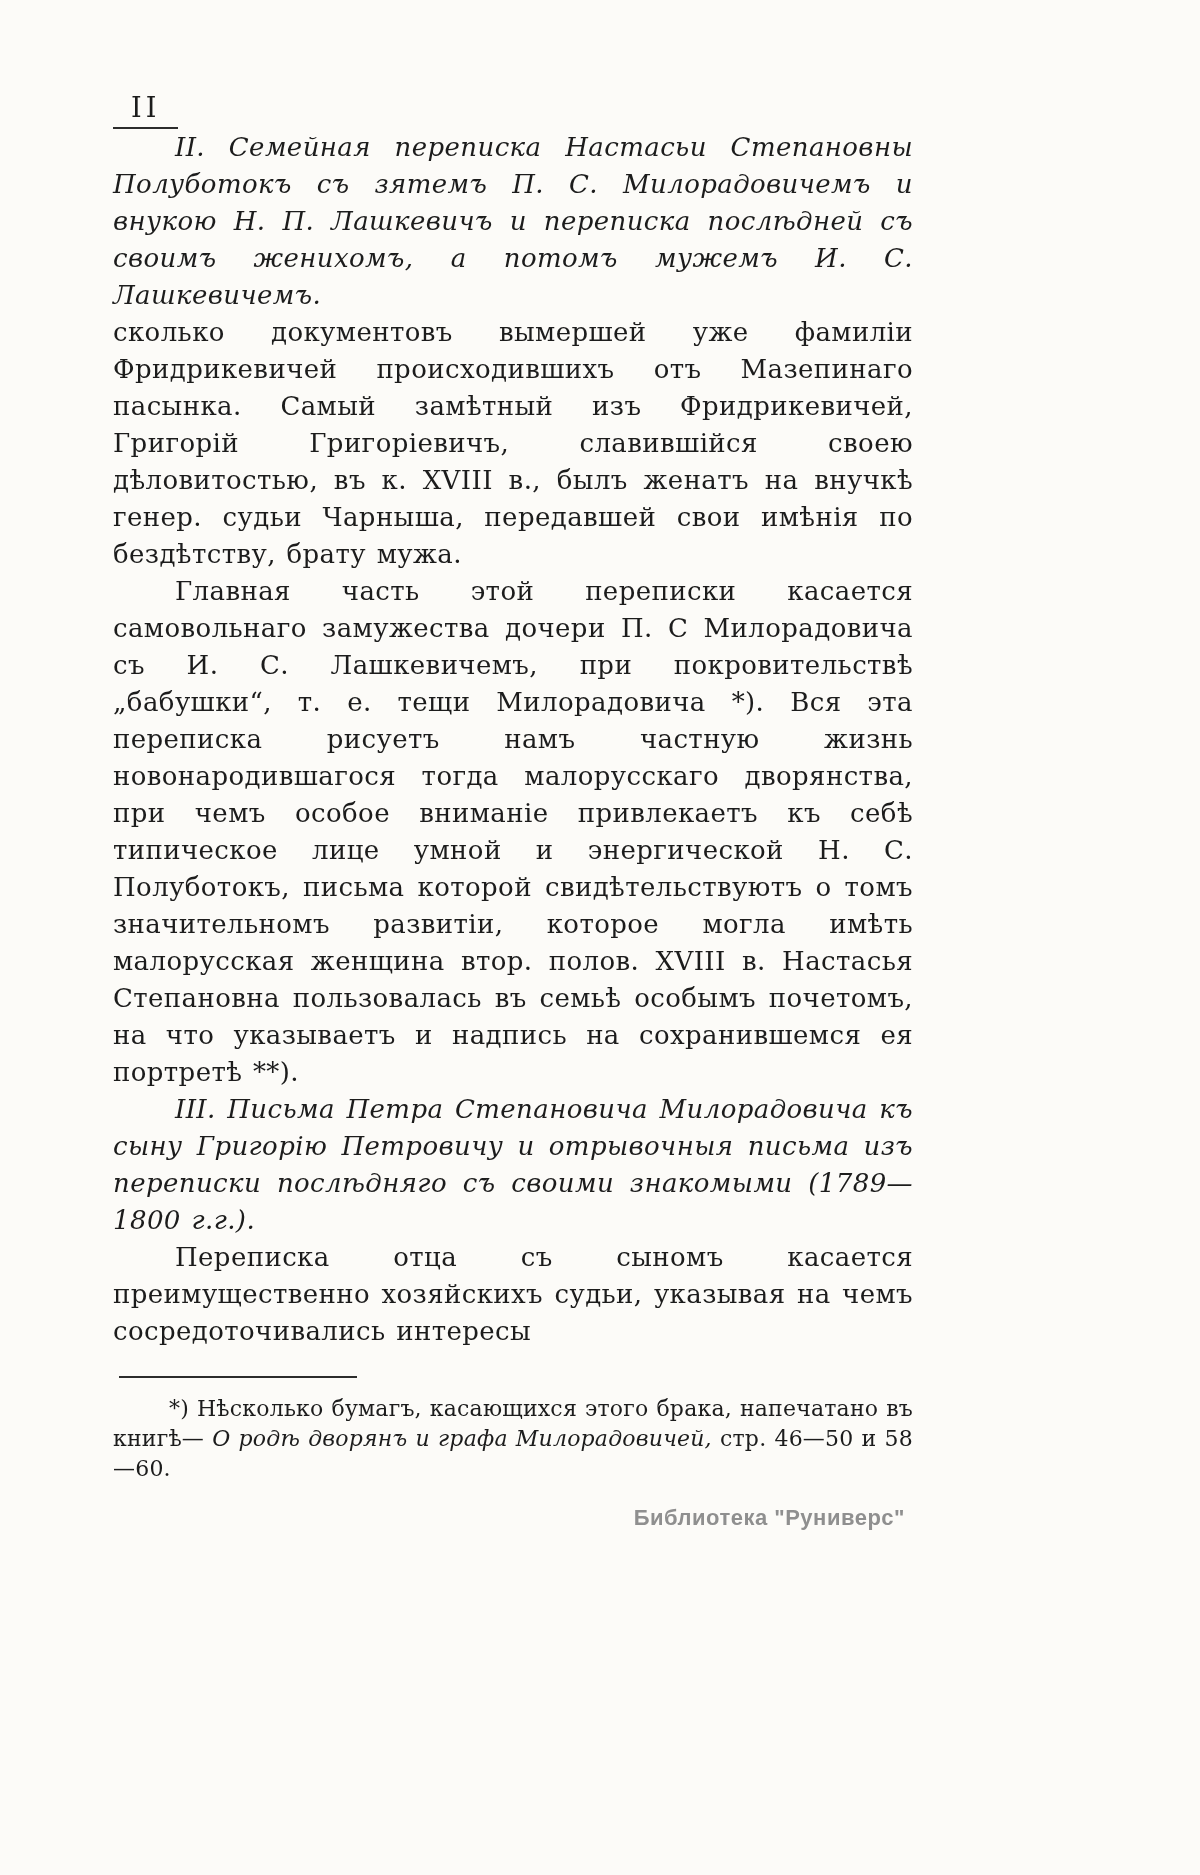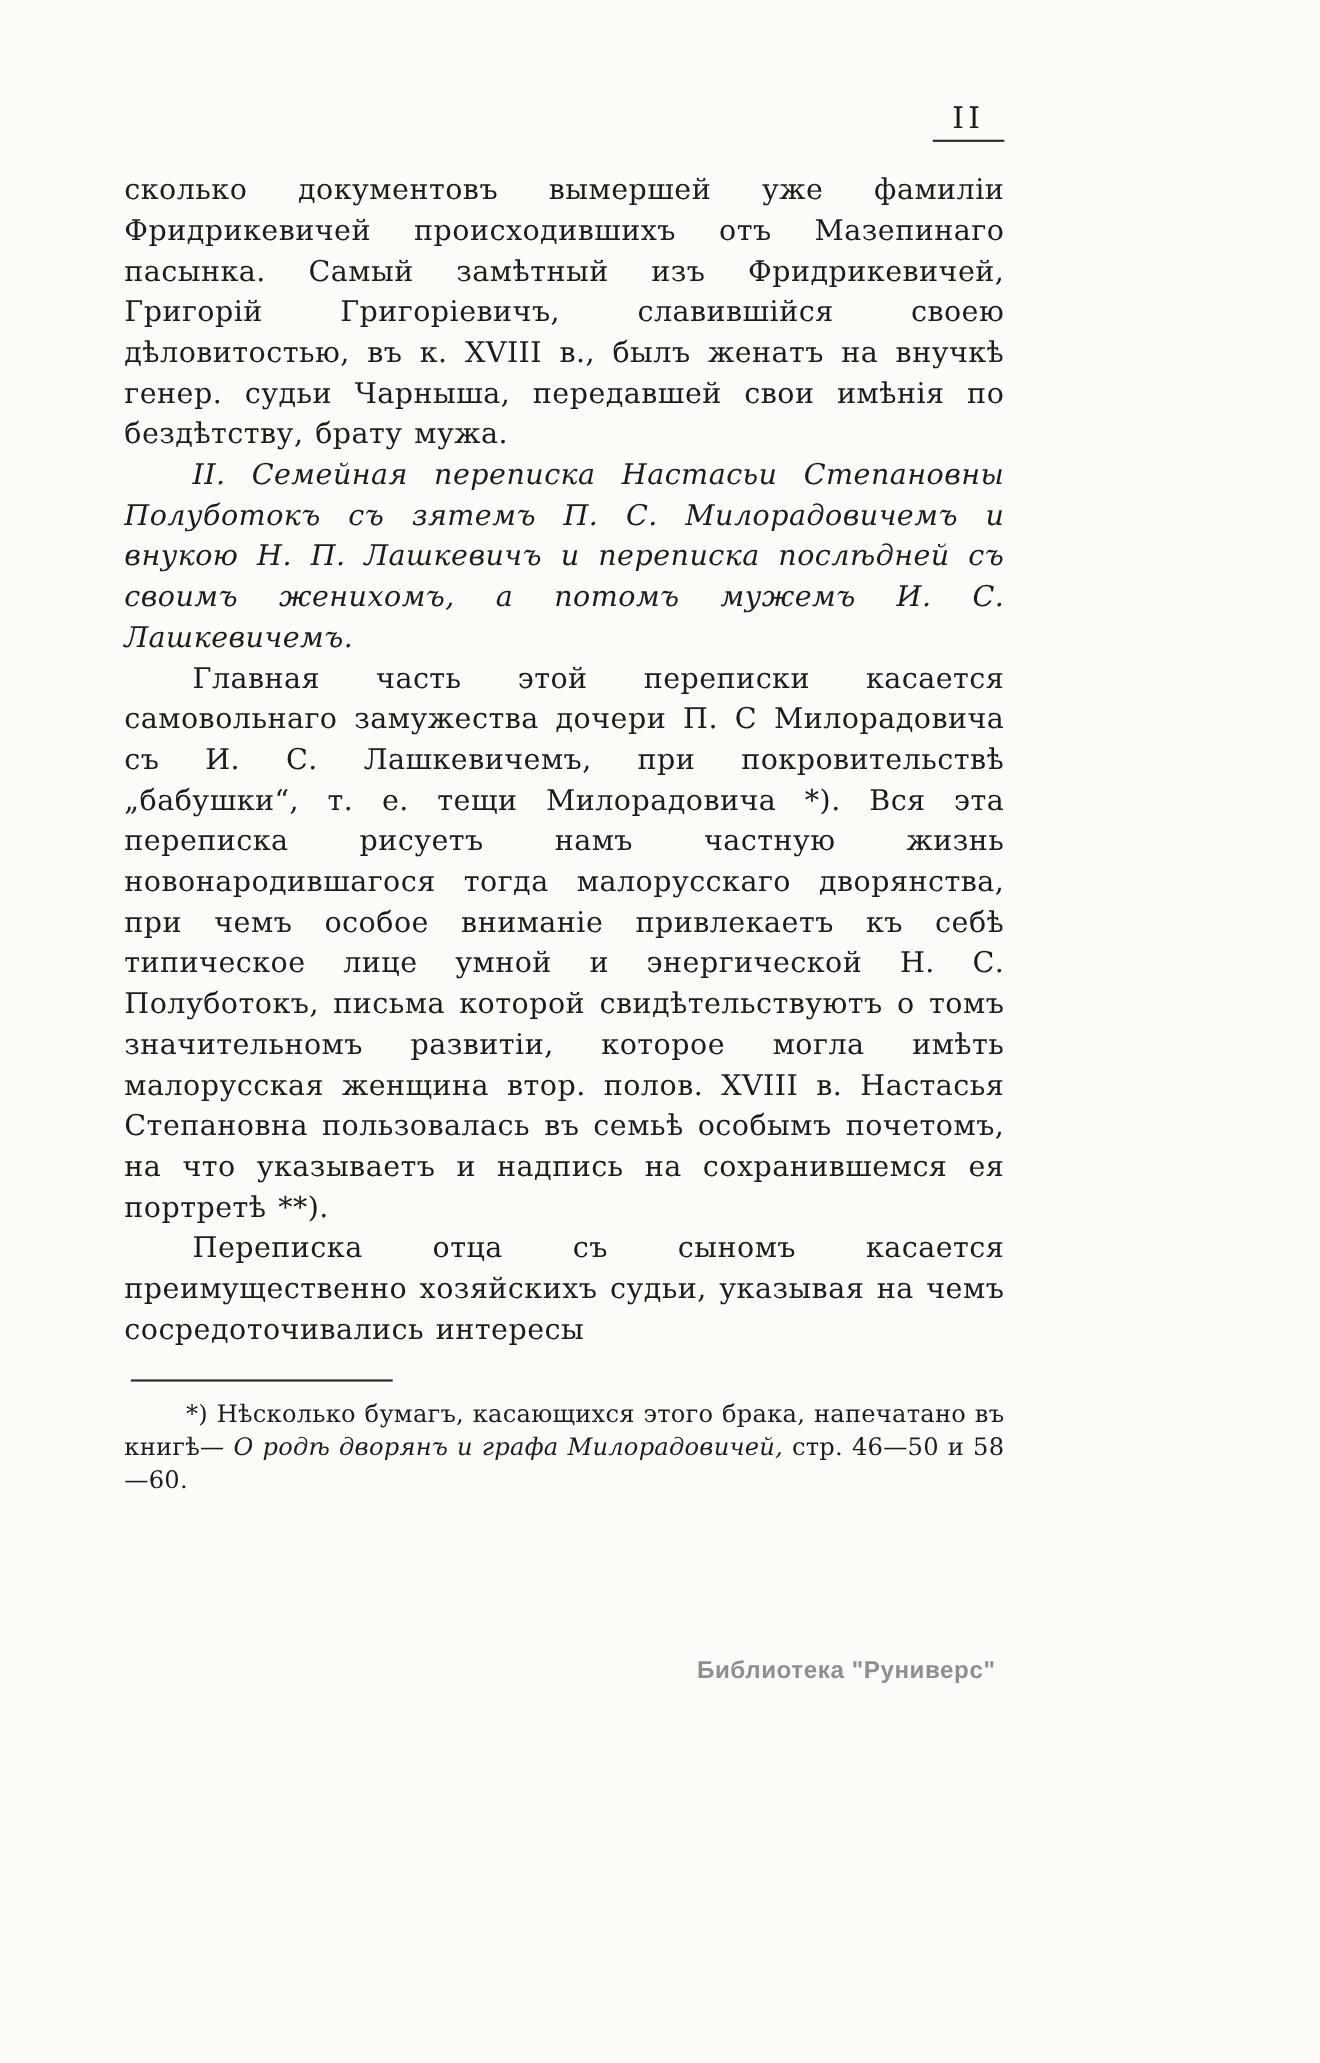--- a/index.html
+++ b/index.html
@@ -16,22 +16,21 @@
   }
 
   .content {
     position: absolute;
     left: 113px;
     top: 92px;
     width: 800px;
   }
 
   .page-number-wrap {
-    text-align: right;
-    margin-bottom: 26px;
+    text-align: left;
   }
   .page-number {
     display: inline-block;
     font-size: 27px;
     letter-spacing: 4px;
     padding: 0 18px 4px 18px;
     border-bottom: 2px solid #2c2c2c;
   }
 
   .para {
@@ -77,23 +76,24 @@
 </head>
 <body>
 
 <div class="page">
   <div class="content">
 
     <div class="page-number-wrap">
       <span class="page-number">II</span>
     </div>
 
+    <p class="para indent italic">II. Семейная переписка Настасьи Степановны Полуботокъ съ зятемъ П. С. Милорадовичемъ и внукою Н. П. Лашкевичъ и переписка послѣдней съ своимъ женихомъ, а потомъ мужемъ И. С. Лашкевичемъ.</p>
     <p class="para">сколько документовъ вымершей уже фамиліи Фридрикевичей происходившихъ отъ Мазепинаго пасынка. Самый замѣтный изъ Фридрикевичей, Григорій Григоріевичъ, славившійся своею дѣловитостью, въ к. XVIII в., былъ женатъ на внучкѣ генер. судьи Чарныша, передавшей свои имѣнія по бездѣтству, брату мужа.</p>
-    <p class="para indent italic">II. Семейная переписка Настасьи Степановны Полуботокъ съ зятемъ П. С. Милорадовичемъ и внукою Н. П. Лашкевичъ и переписка послѣдней съ своимъ женихомъ, а потомъ мужемъ И. С. Лашкевичемъ.</p>
     <p class="para indent">Главная часть этой переписки касается самовольнаго замужества дочери П. С Милорадовича съ И. С. Лашкевичемъ, при покровительствѣ „бабушки“, т. е. тещи Милорадовича *). Вся эта переписка рисуетъ намъ частную жизнь новонародившагося тогда малорусскаго дворянства, при чемъ особое вниманіе привлекаетъ къ себѣ типическое лице умной и энергической Н. С. Полуботокъ, письма которой свидѣтельствуютъ о томъ значительномъ развитіи, которое могла имѣть малорусская женщина втор. полов. XVIII в. Настасья Степановна пользовалась въ семьѣ особымъ почетомъ, на что указываетъ и надпись на сохранившемся ея портретѣ **).</p>
+    <p class="para indent italic">III. Письма Петра Степановича Милорадовича къ сыну Григорію Петровичу и отрывочныя письма изъ переписки послѣдняго съ своими знакомыми (1789—1800 г.г.).</p>
     <p class="para indent">Переписка отца съ сыномъ касается преимущественно хозяйскихъ судьи, указывая на чемъ сосредоточивались интересы</p>
 
     <hr class="fnrule">
 
     <div class="footnotes">
       <p class="fn"><span>*) Нѣсколько бумагъ, касающихся этого брака, напечатано въ книгѣ—</span> <span class="italic">О родѣ дворянъ и графа Милорадовичей,</span> <span>стр. 46—50 и 58—60.</span></p>
     </div>
 
   </div>
 

